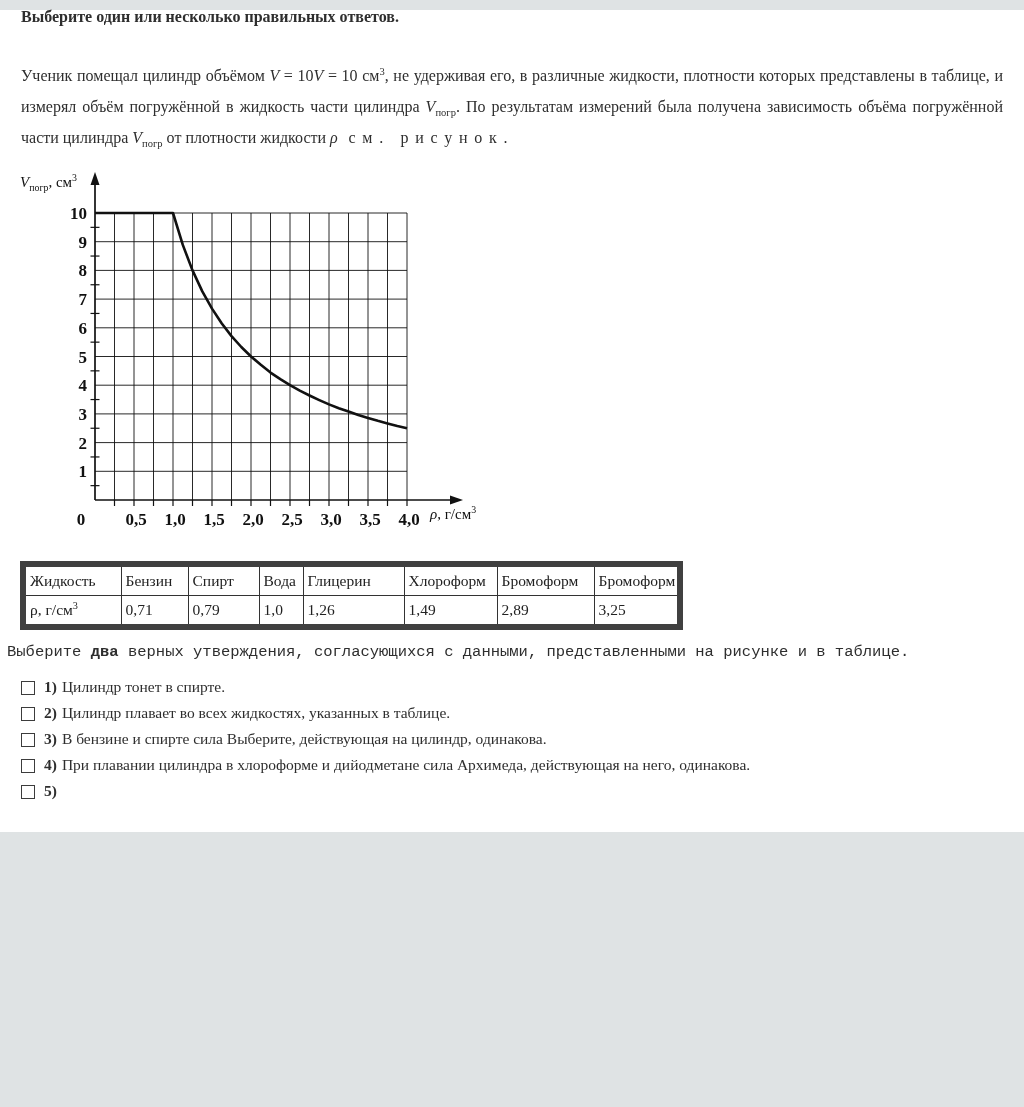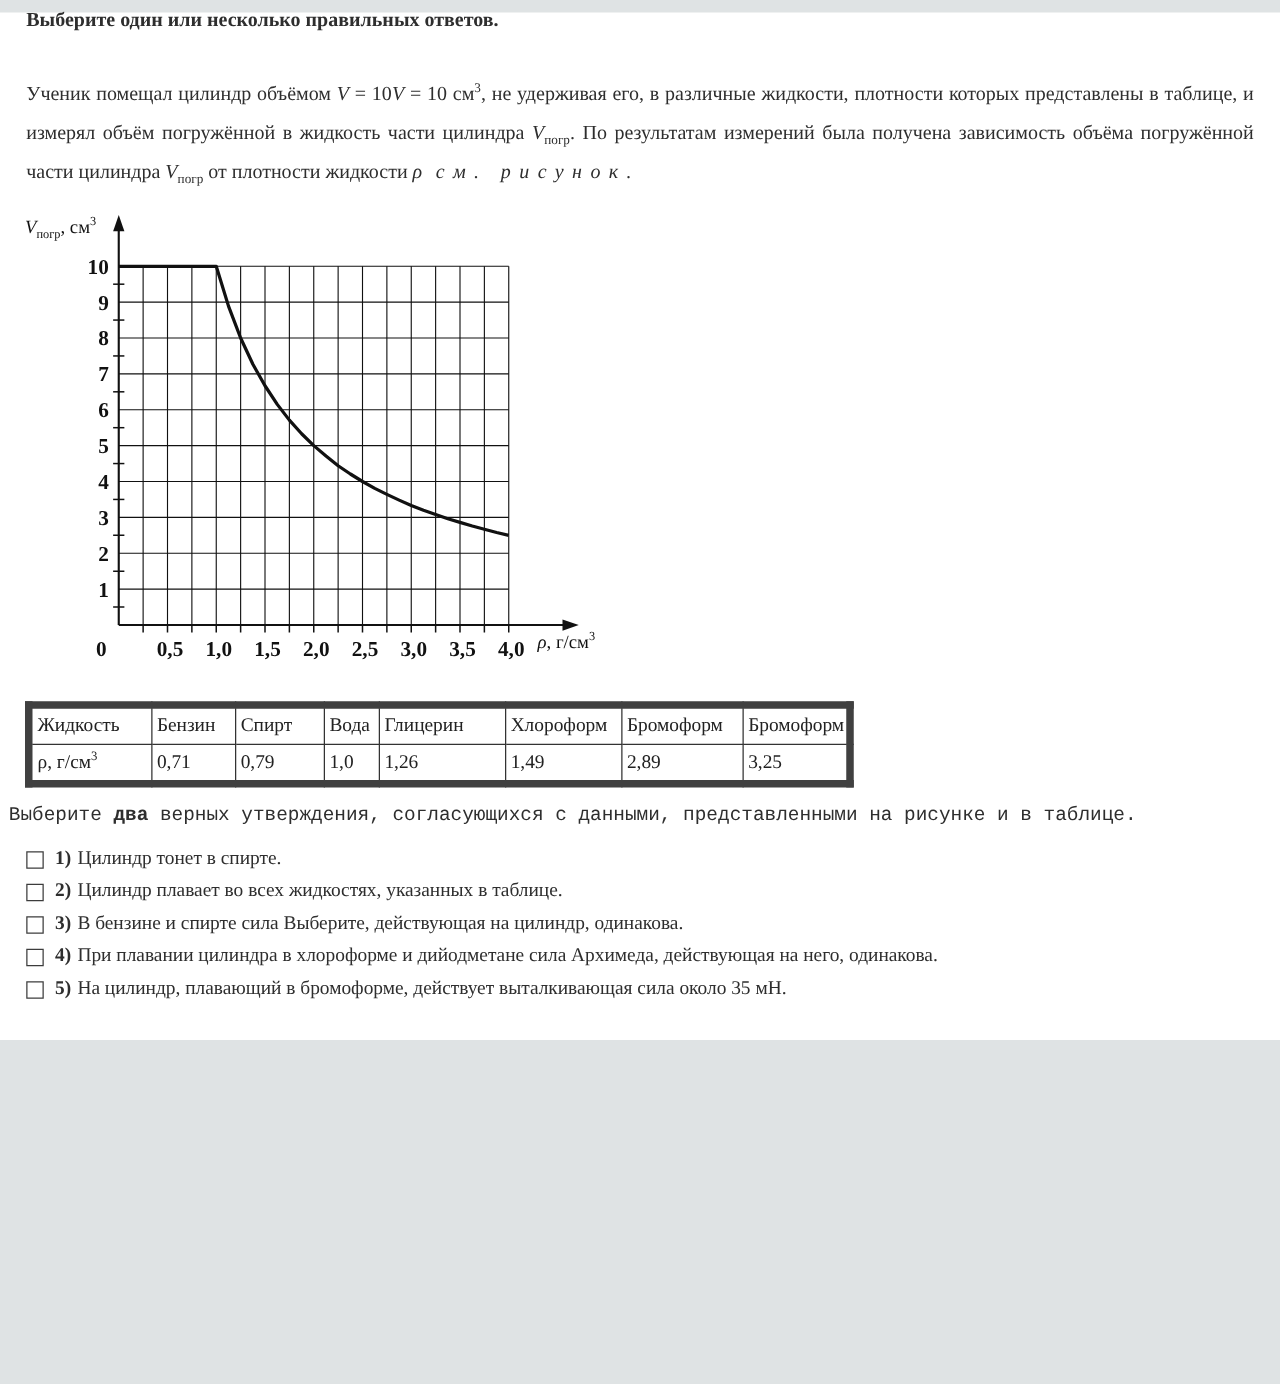--- a/index.html
+++ b/index.html
@@ -6,21 +6,21 @@
   .page{position:relative;width:1024px;height:1107px;background:#ffffff;
         font-family:"Liberation Serif",serif;color:#2e2e2e;overflow:hidden;}
   .top-bar{position:absolute;top:0;left:0;width:1024px;height:10px;background:#dfe3e4;}
   .bottom-area{position:absolute;top:832px;left:0;width:1024px;height:275px;background:#dfe3e4;}
   .title{position:absolute;left:21px;top:8px;font-size:16px;font-weight:bold;margin:0;}
   .problem{position:absolute;left:21px;top:60px;width:982px;font-size:16px;line-height:31px;
            text-align:justify;margin:0;}
   .problem i, .axis-label i{font-style:italic;}
   sup{font-size:0.66em;vertical-align:super;line-height:0;}
   sub{font-size:0.66em;vertical-align:sub;line-height:0;}
-  .spaced{letter-spacing:0.42em;font-style:italic;}
+  .spaced{letter-spacing:0.42em;}
   .graph{position:absolute;left:0;top:168px;width:520px;height:375px;}
   .graph svg{position:absolute;left:0;top:0;}
   .axis-label{position:absolute;font-weight:normal;font-size:15px;color:#111;white-space:nowrap;}
   .ylab{left:20px;top:6px;}
   .xlab{left:430px;top:338px;}
   table.densities{position:absolute;left:20px;top:561px;border-collapse:collapse;
                   font-size:15.5px;color:#222;table-layout:fixed;}
   table.densities td{border:1.5px solid #333;padding:1px 2px 1px 4px;height:26px;
                      vertical-align:middle;overflow:hidden;white-space:nowrap;}
   table.densities{border:6px solid #404040;}
@@ -178,18 +178,17 @@
       <span>В бензине и спирте сила Выберите, действующая на цилиндр, одинакова.</span>
     </div>
     <div class="option-row">
       <span class="checkbox"></span>
       <span class="opt-num">4)</span>
       <span>При плавании цилиндра в хлороформе и дийодметане сила Архимеда, действующая на него, одинакова.</span>
     </div>
     <div class="option-row">
       <span class="checkbox"></span>
       <span class="opt-num">5)</span>
-      <span>На цилиндр, плавающий в бромоформе, действует выталкивающая сила около 35 мН.</span>
     </div>
   </div>
 
   <div class="bottom-area"></div>
 </div>
 
 </body></html>

